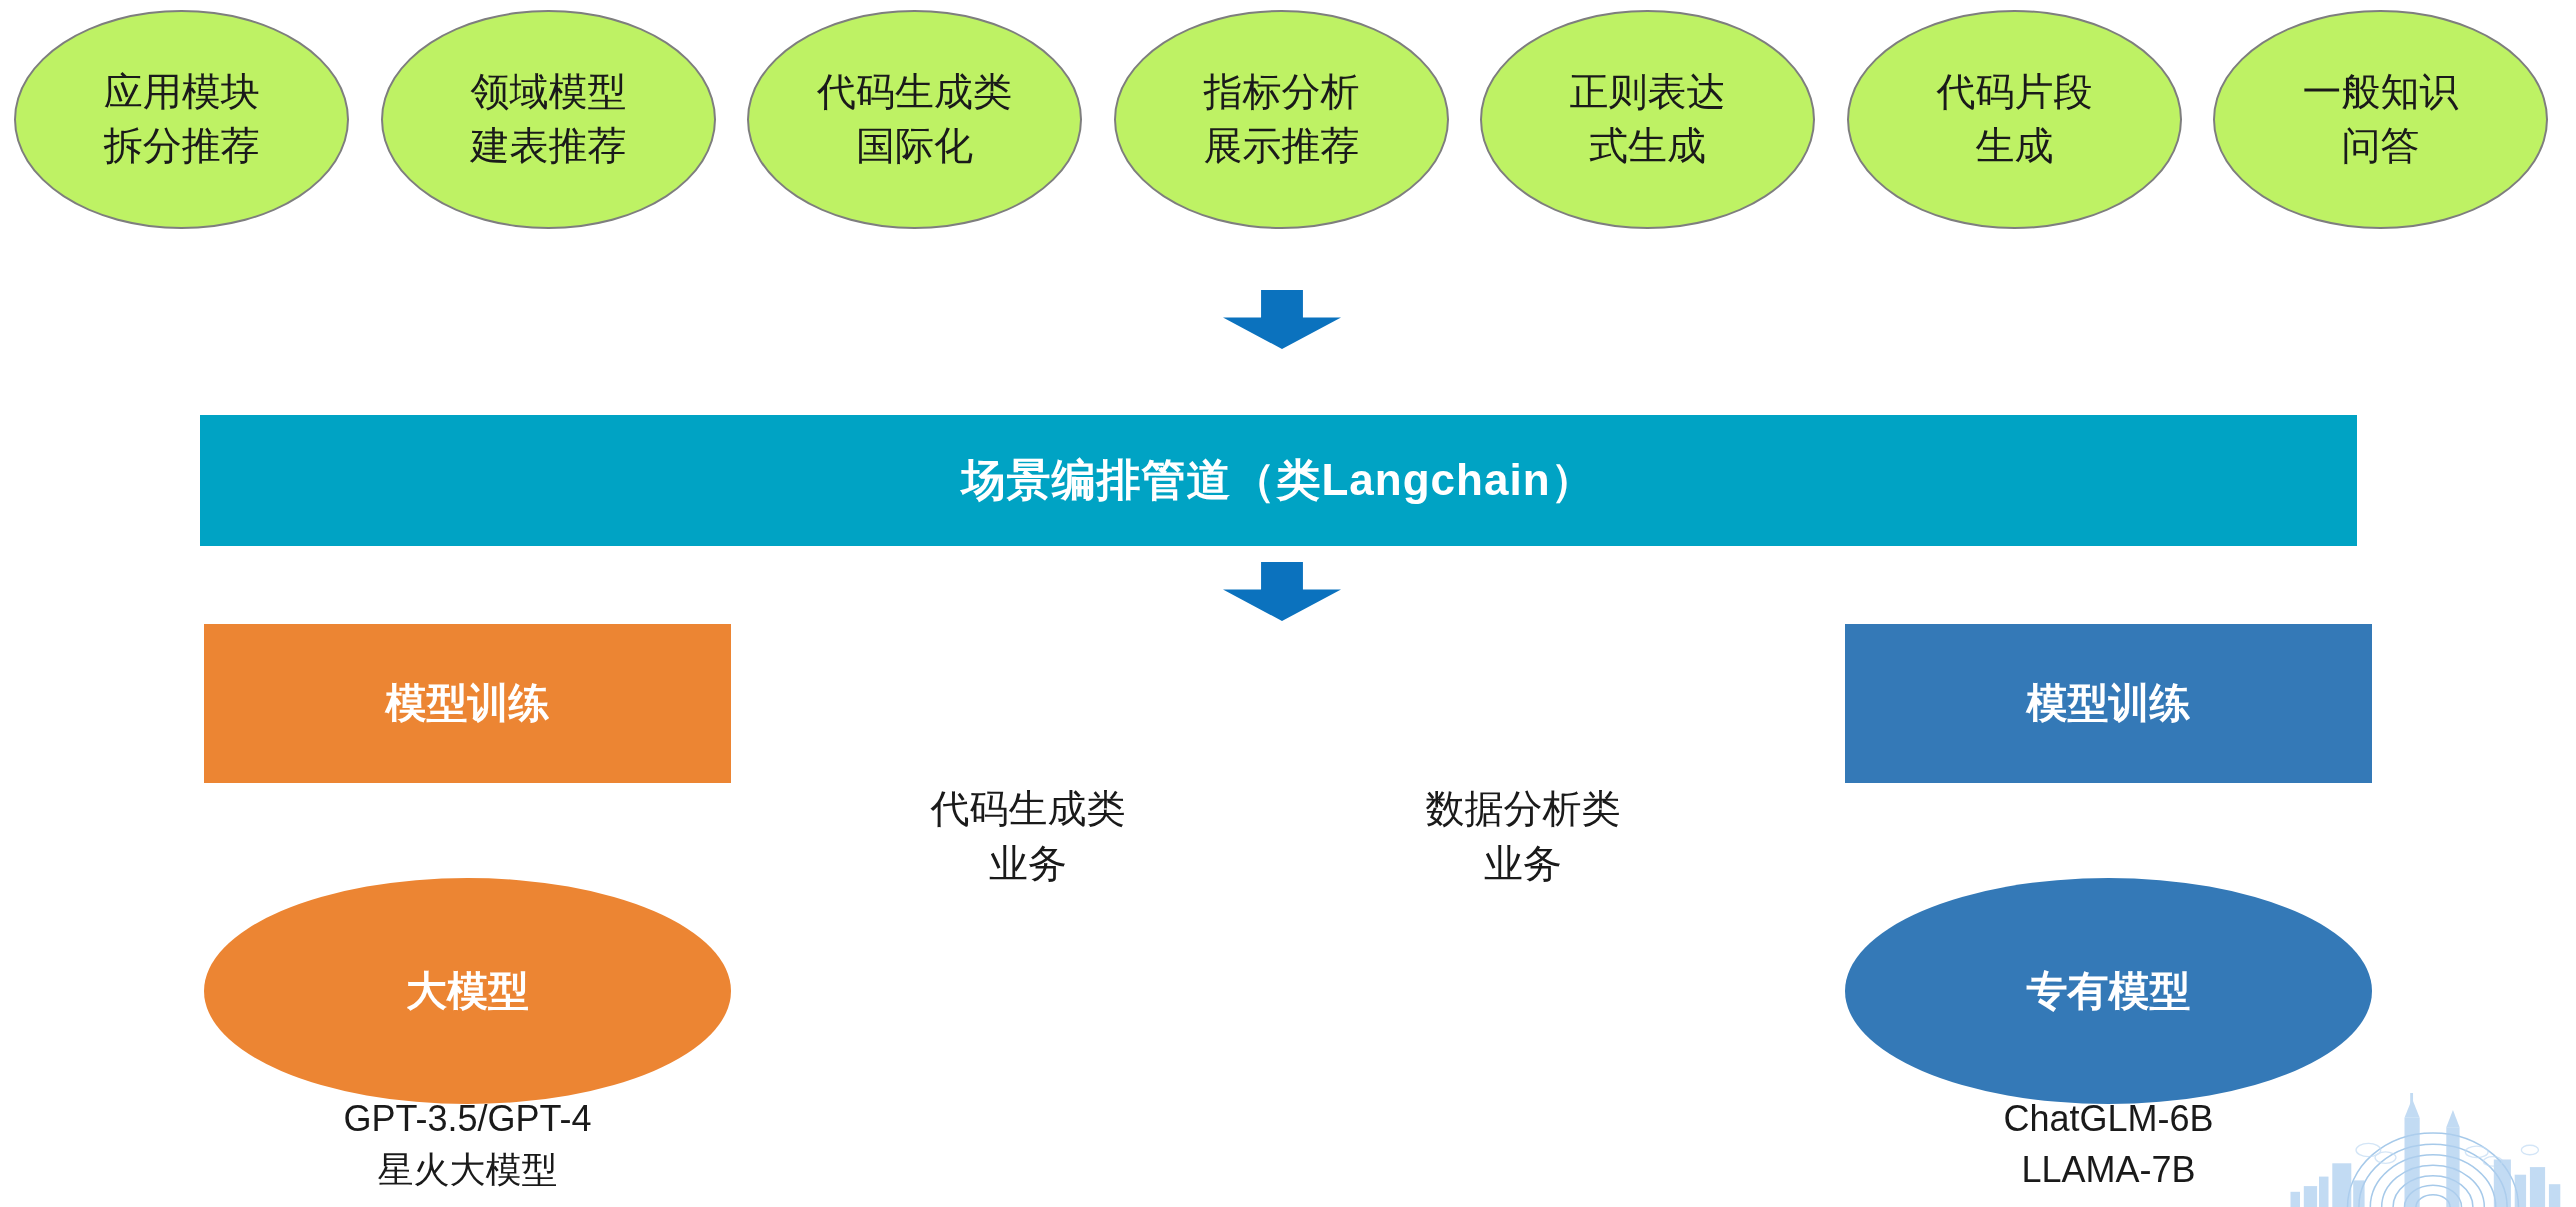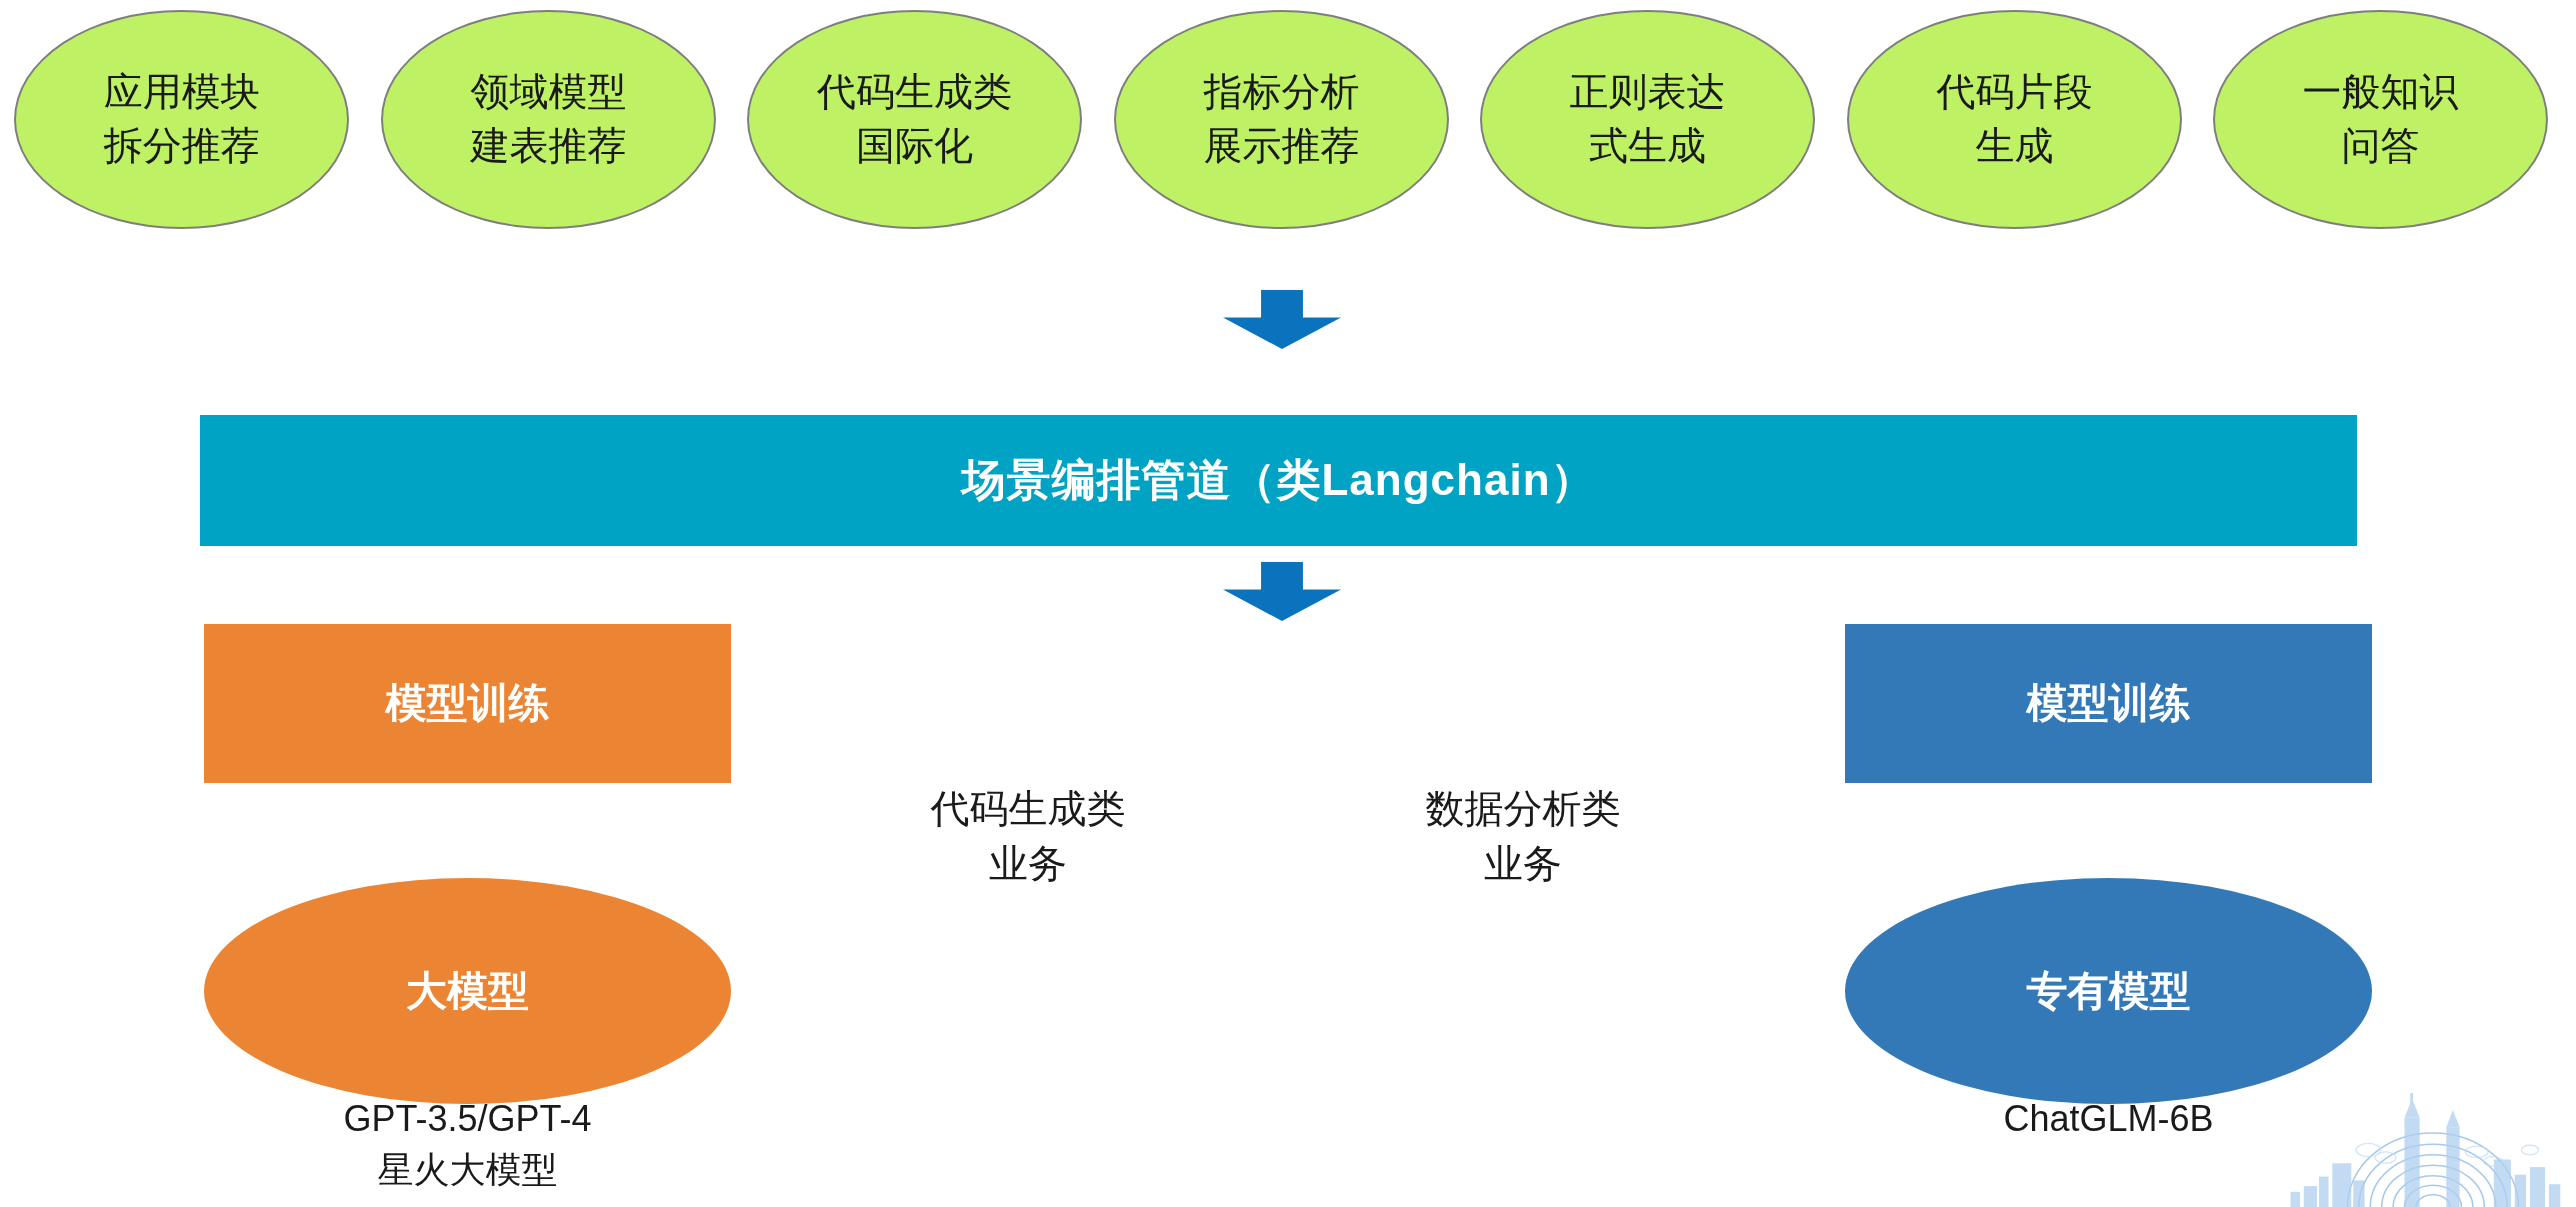--- a/index.html
+++ b/index.html
@@ -240,20 +240,21 @@
   <div class="stage-box" id="stage-box-training">
     <div class="stage-label">模型训练</div>
   </div>
 
   <div class="model-ellipse" id="model-ellipse-private">
     <div class="model-label">专有模型</div>
   </div>
 
   <div class="model-names" id="model-names-opensource">
     <span>ChatGLM-6B</span>
+    <span>LLAMA-7B</span>
   </div>
 
   <div class="business-caption" id="business-caption-code">
     <span>代码生成类</span>
     <span>业务</span>
   </div>
 
   <div class="business-caption" id="business-caption-data">
     <span>数据分析类</span>
     <span>业务</span>

